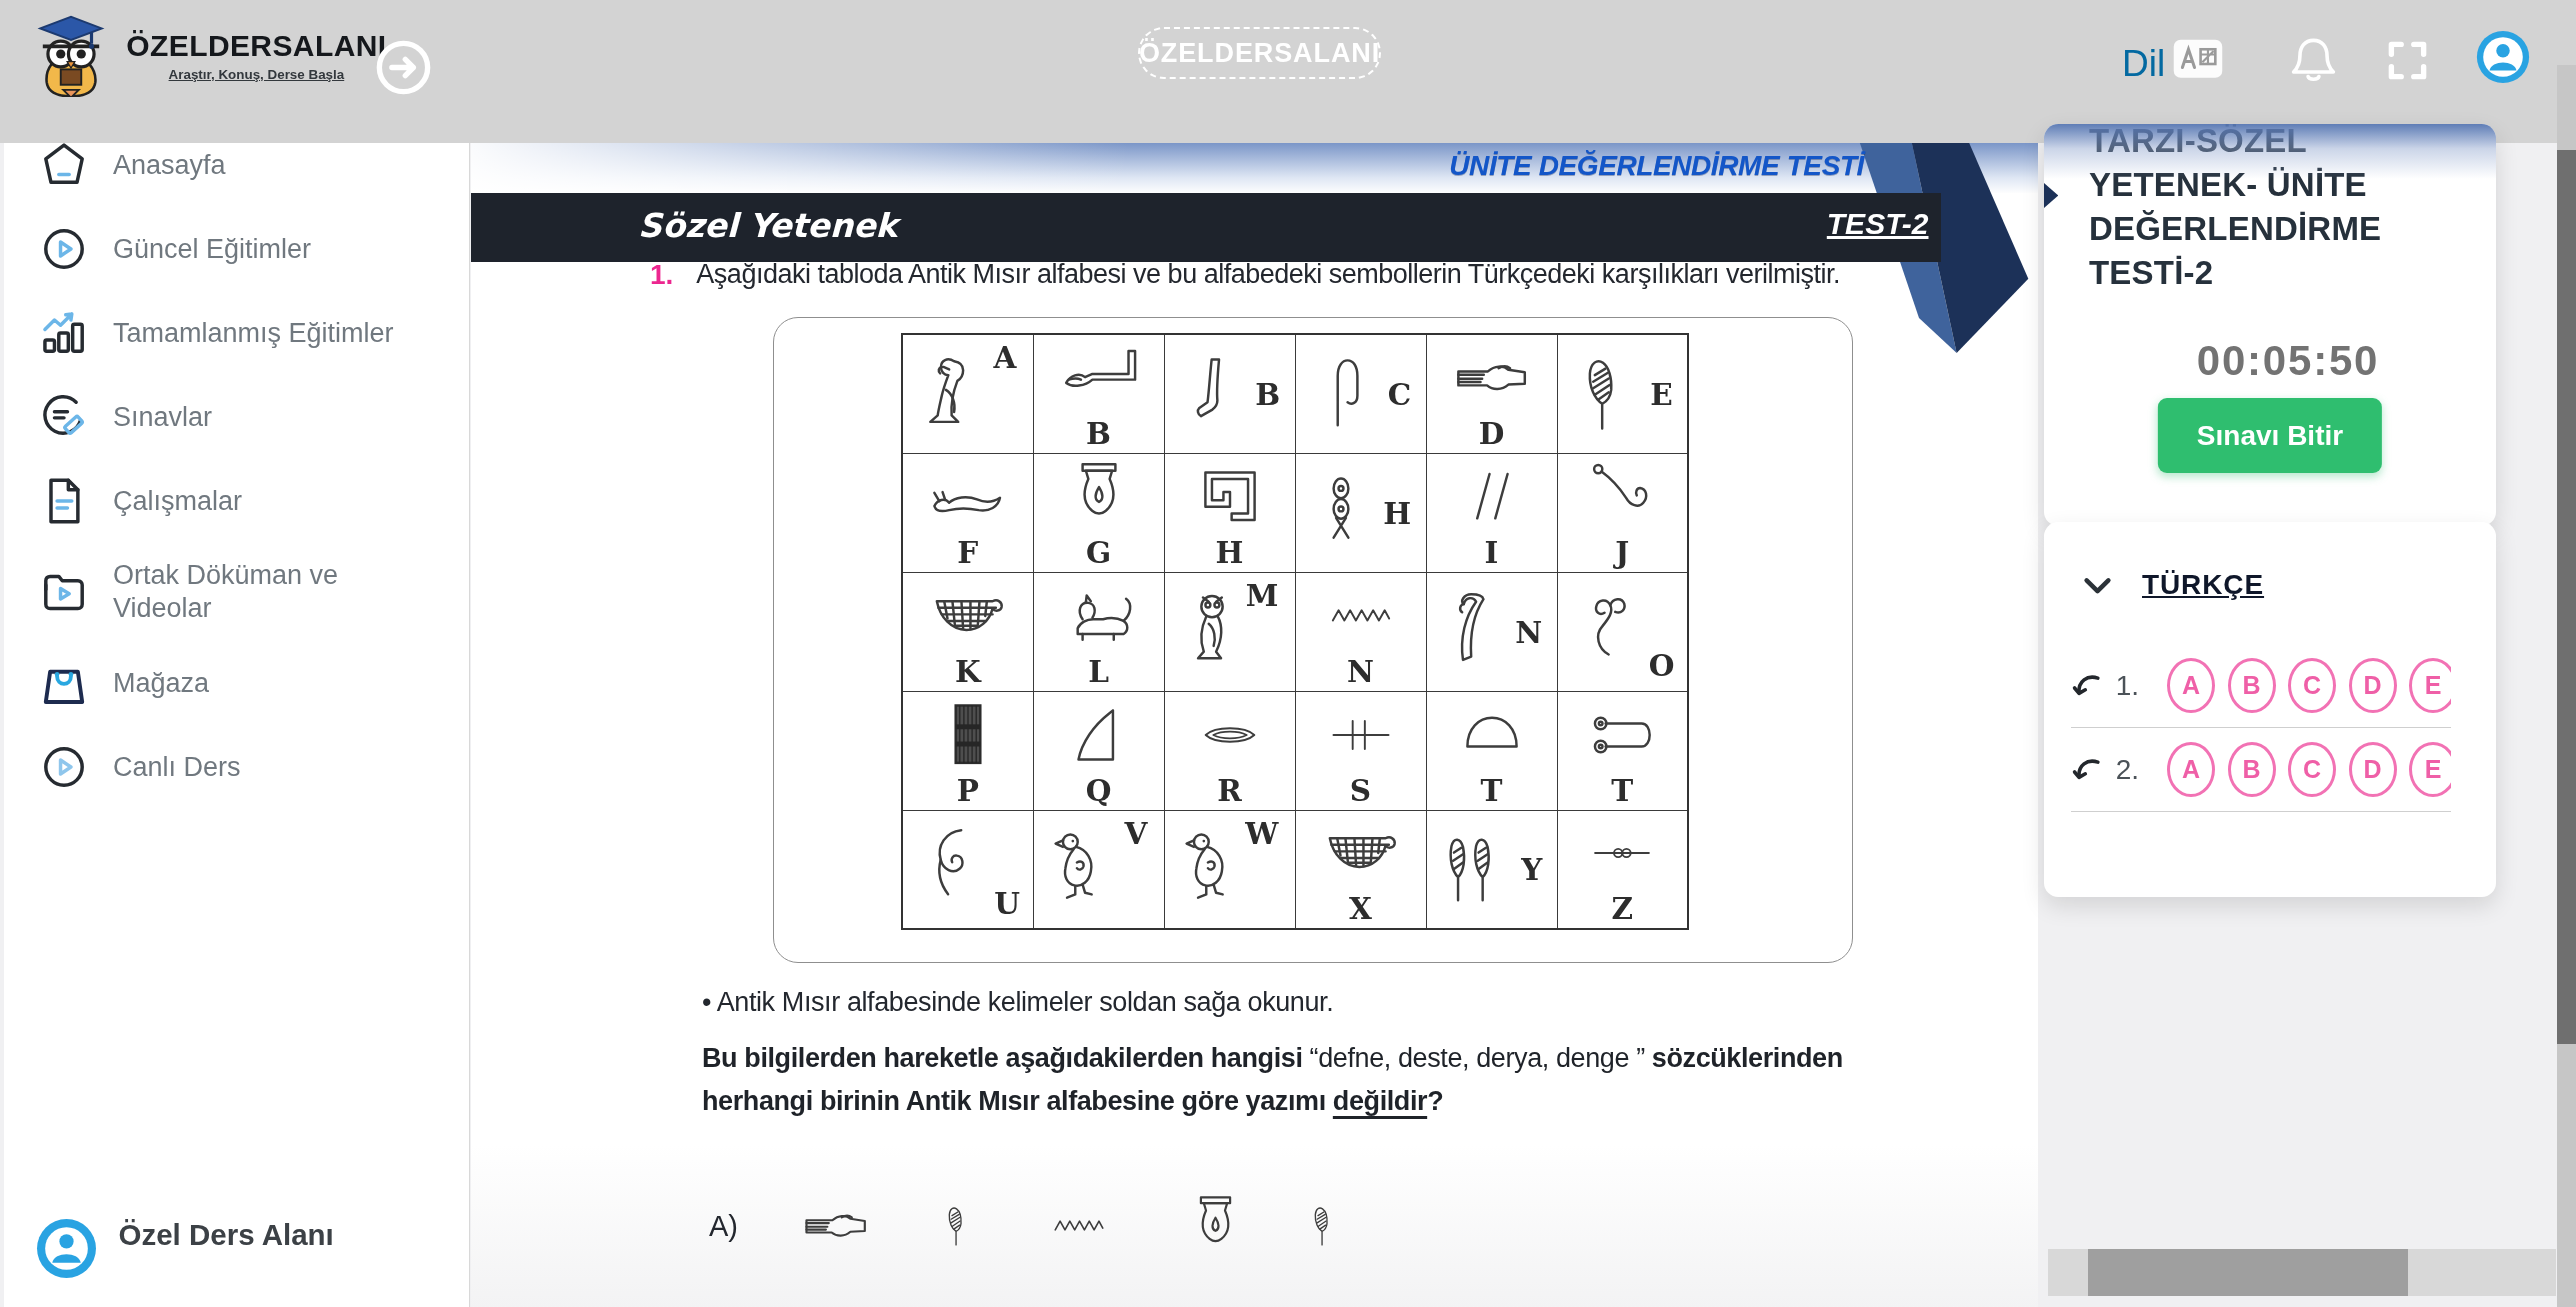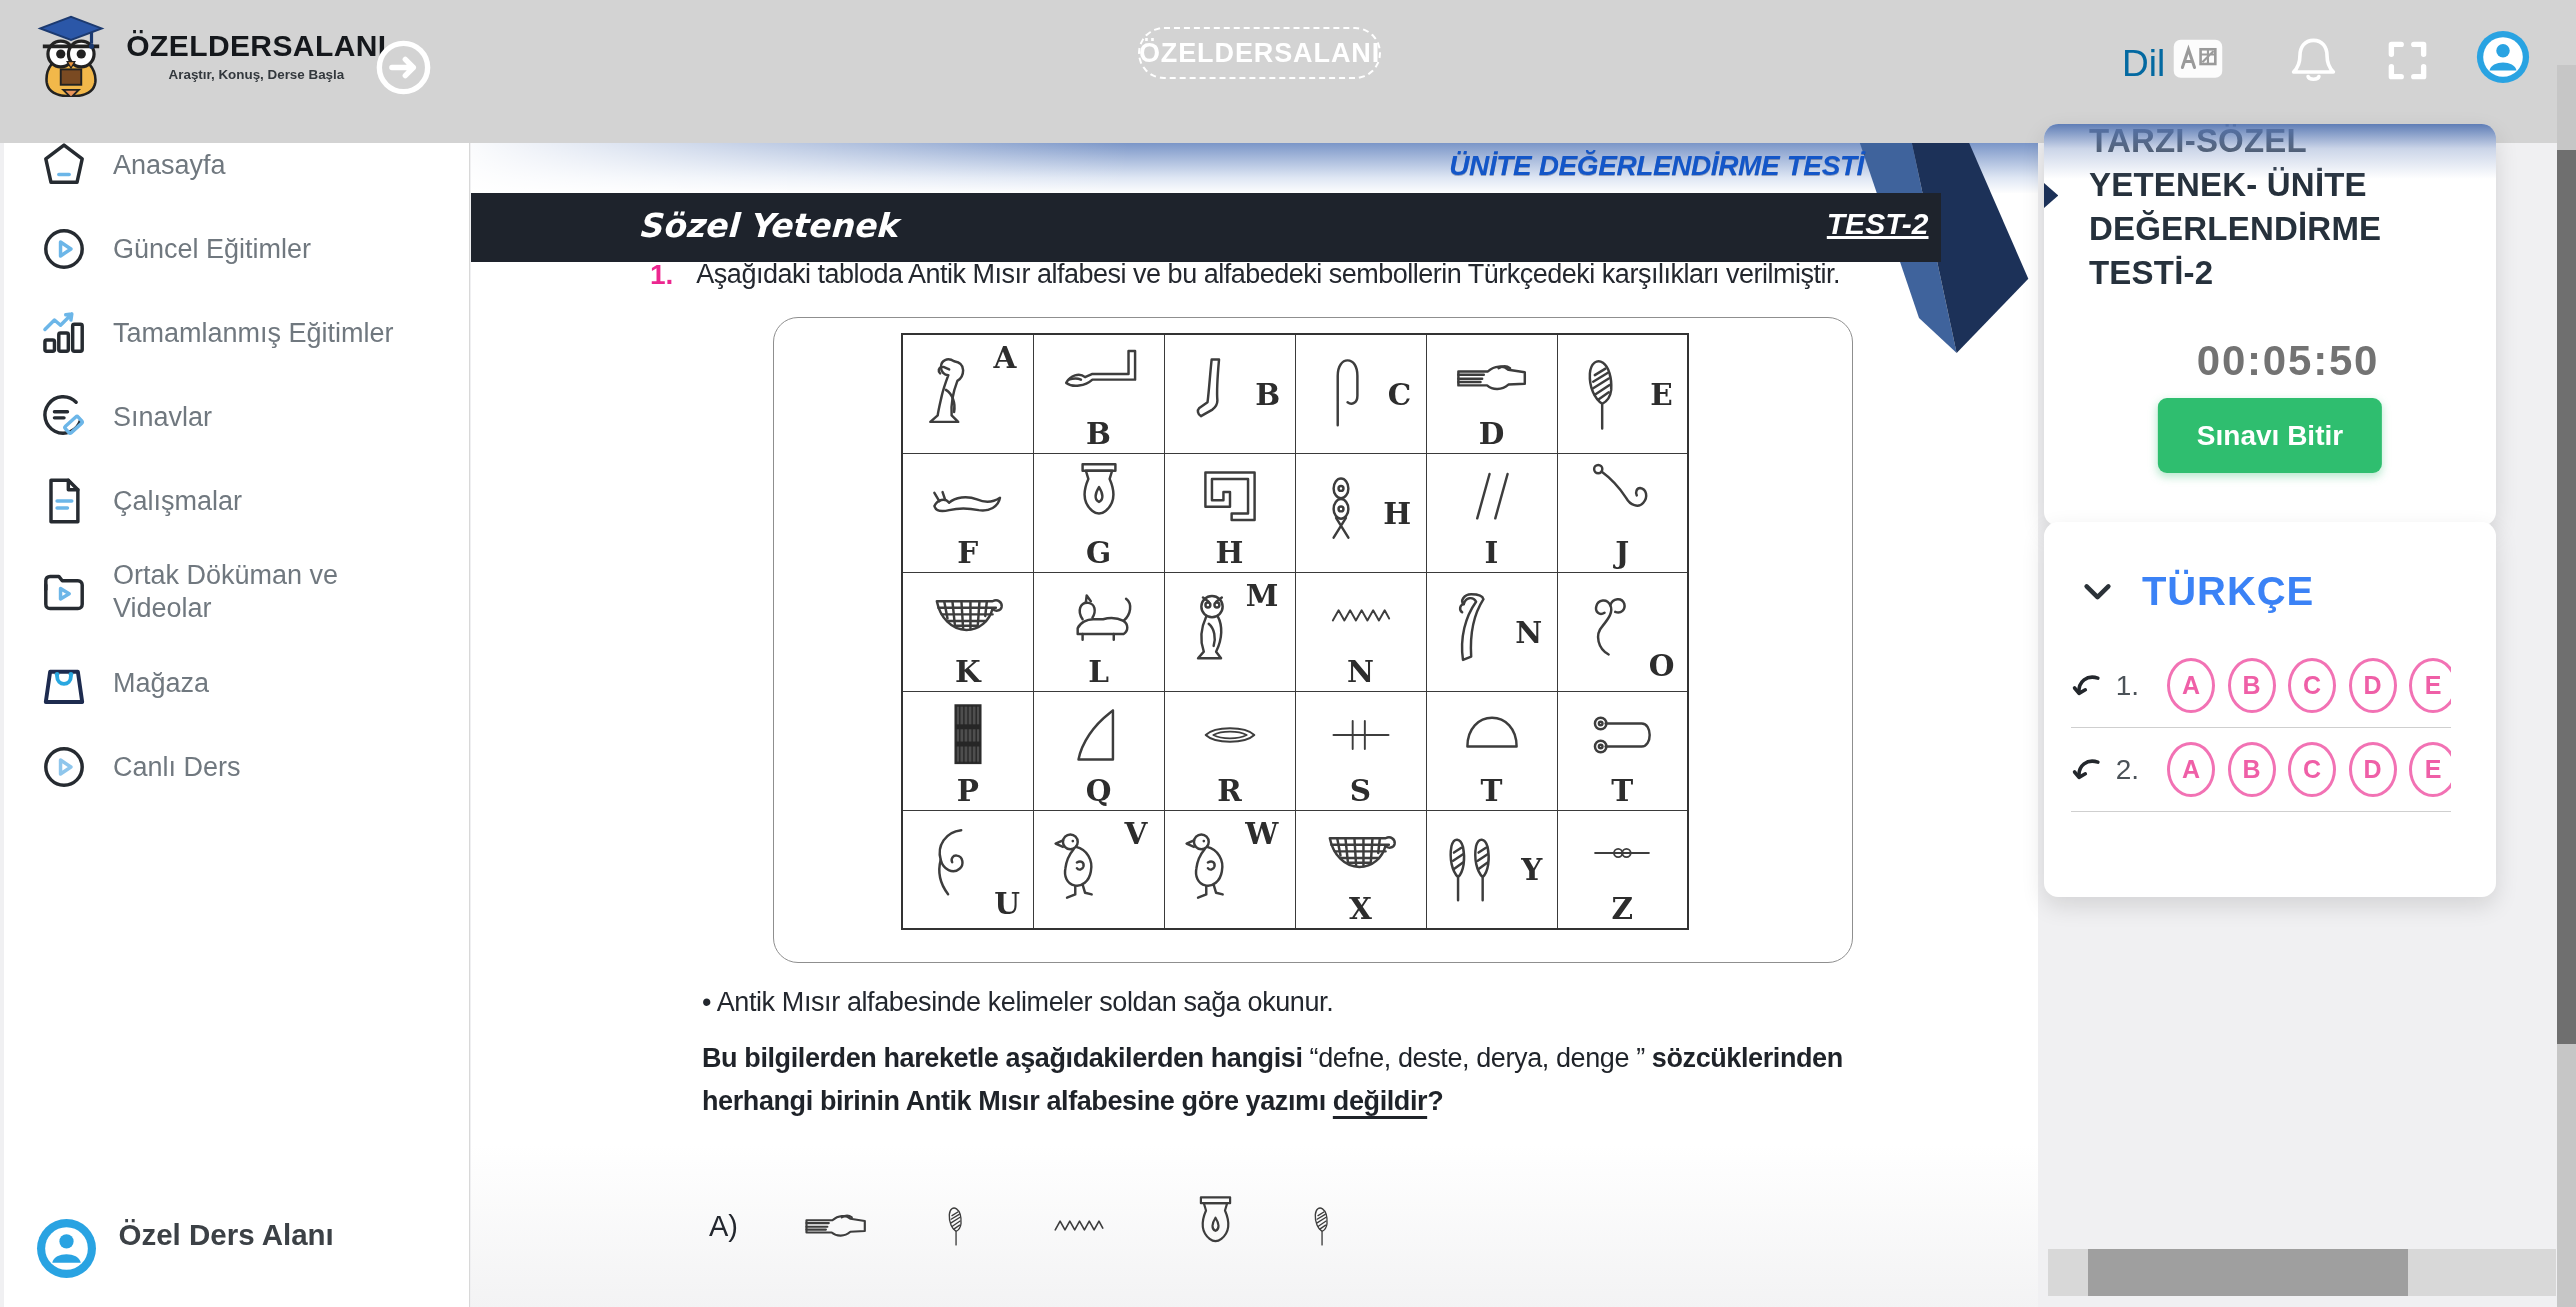--- a/index.html
+++ b/index.html
@@ -15,21 +15,21 @@
   .dil { position:absolute; left:2122px; top:43px; color:#0369a1; font-size:37px; font-weight:normal; cursor:pointer; }
   .lang-badge { position:absolute; left:2172px; top:38px; width:52px; height:41px; cursor:pointer; }
   .bell { position:absolute; left:2290px; top:34px; width:47px; height:50px; cursor:pointer; }
   .fsc  { position:absolute; left:2386px; top:39px; width:43px; height:43px; cursor:pointer; }
   .tb-avatar { position:absolute; left:2476px; top:30px; width:54px; height:54px; cursor:pointer; }
 
   
   .logo-block { position:absolute; left:30px; top:12.5px; display:flex; align-items:center; gap:14.3px; }
   .logo-owl { width:82px; height:86px; }
   .logo-title { font-size:30px; font-weight:800; color:#15181c; letter-spacing:0.4px; }
-  .logo-tag { font-size:13.4px; font-weight:bold; color:#33383d; margin-top:3.6px; text-align:center; }
+  .logo-tag { font-size:13.4px; font-weight:bold; color:#33383d; margin-top:3.6px; text-align:center;text-decoration:underline; }
   .collapse-btn { position:absolute; left:374px; top:38px; width:59px; height:59px; cursor:pointer; }
 
   .sidebar-body { position:absolute; left:4px; top:143px; width:466px; bottom:0; background:#fff;
                   border-right:0.9px solid #d8d8d8; }
   .nav { position:absolute; left:0; top:-19.7px; width:465px; }
   .nav-item { display:flex; align-items:center; gap:23px; padding:16px 18px 16px 34px; cursor:pointer; }
   .nav-item .nicon { width:52px; height:52px; flex:0 0 52px; }
   .nav-item .nlabel { font-size:27px; color:#70787f; line-height:1.22; max-width:295px; }
   .side-footer { position:absolute; left:32px; bottom:29px; display:flex; align-items:flex-start; gap:21.5px; }
   .side-footer .favatar { width:61px; height:61px; }
@@ -97,21 +97,21 @@
   .timer { position:absolute; left:0; right:0; top:213px; text-align:center; font-size:42px; font-weight:700;
            color:#737373; letter-spacing:1.8px;margin-left:36px; }
   .finish-btn { position:absolute; left:50%; transform:translateX(-50%); top:274px; background:#2fbe6f;
                 border:none; border-radius:9px; color:#fff; font-size:28px; font-weight:bold;
                 padding:21.5px 39px; cursor:pointer; box-shadow:0 3.6px 9px rgba(46,190,111,.35);
                 font-family:"Liberation Sans",sans-serif; }
 
   .card2 { left:2044px; top:522px; width:452px; height:375px; }
   .subj-head { position:absolute; left:39px; top:47px; display:flex; align-items:center; gap:30px; }
   .chev { width:29px; height:23px; cursor:pointer; }
-  .subj { font-size:40px; font-weight:800; color:#3b82f6; letter-spacing:0.9px; }
+  .subj { font-size:28px; font-weight:800; color:#0f172a; letter-spacing:0.9px;text-decoration:underline; }
   .rows { position:absolute; left:0; top:122px; right:0; }
   .arow { display:flex; align-items:center; height:84px; margin:0 45px 0 27px;
           border-bottom:1.8px solid #cfcfcf; overflow:hidden; }
   .undo { width:34px; height:30px; flex:0 0 34px; cursor:pointer; }
   .anum { width:36px; margin:0 28px 0 10.7px; font-size:28px; color:#4b5258; }
   .bubbles { display:flex; gap:12.5px; flex:0 0 auto; }
   .bub { width:48px; height:55px; border:3.1px solid #f272b4; border-radius:50%; color:#ef5fa7;
          font-size:25px; font-weight:bold; display:flex; align-items:center; justify-content:center;
          background:#fff; cursor:pointer; flex:0 0 48px; }
 

